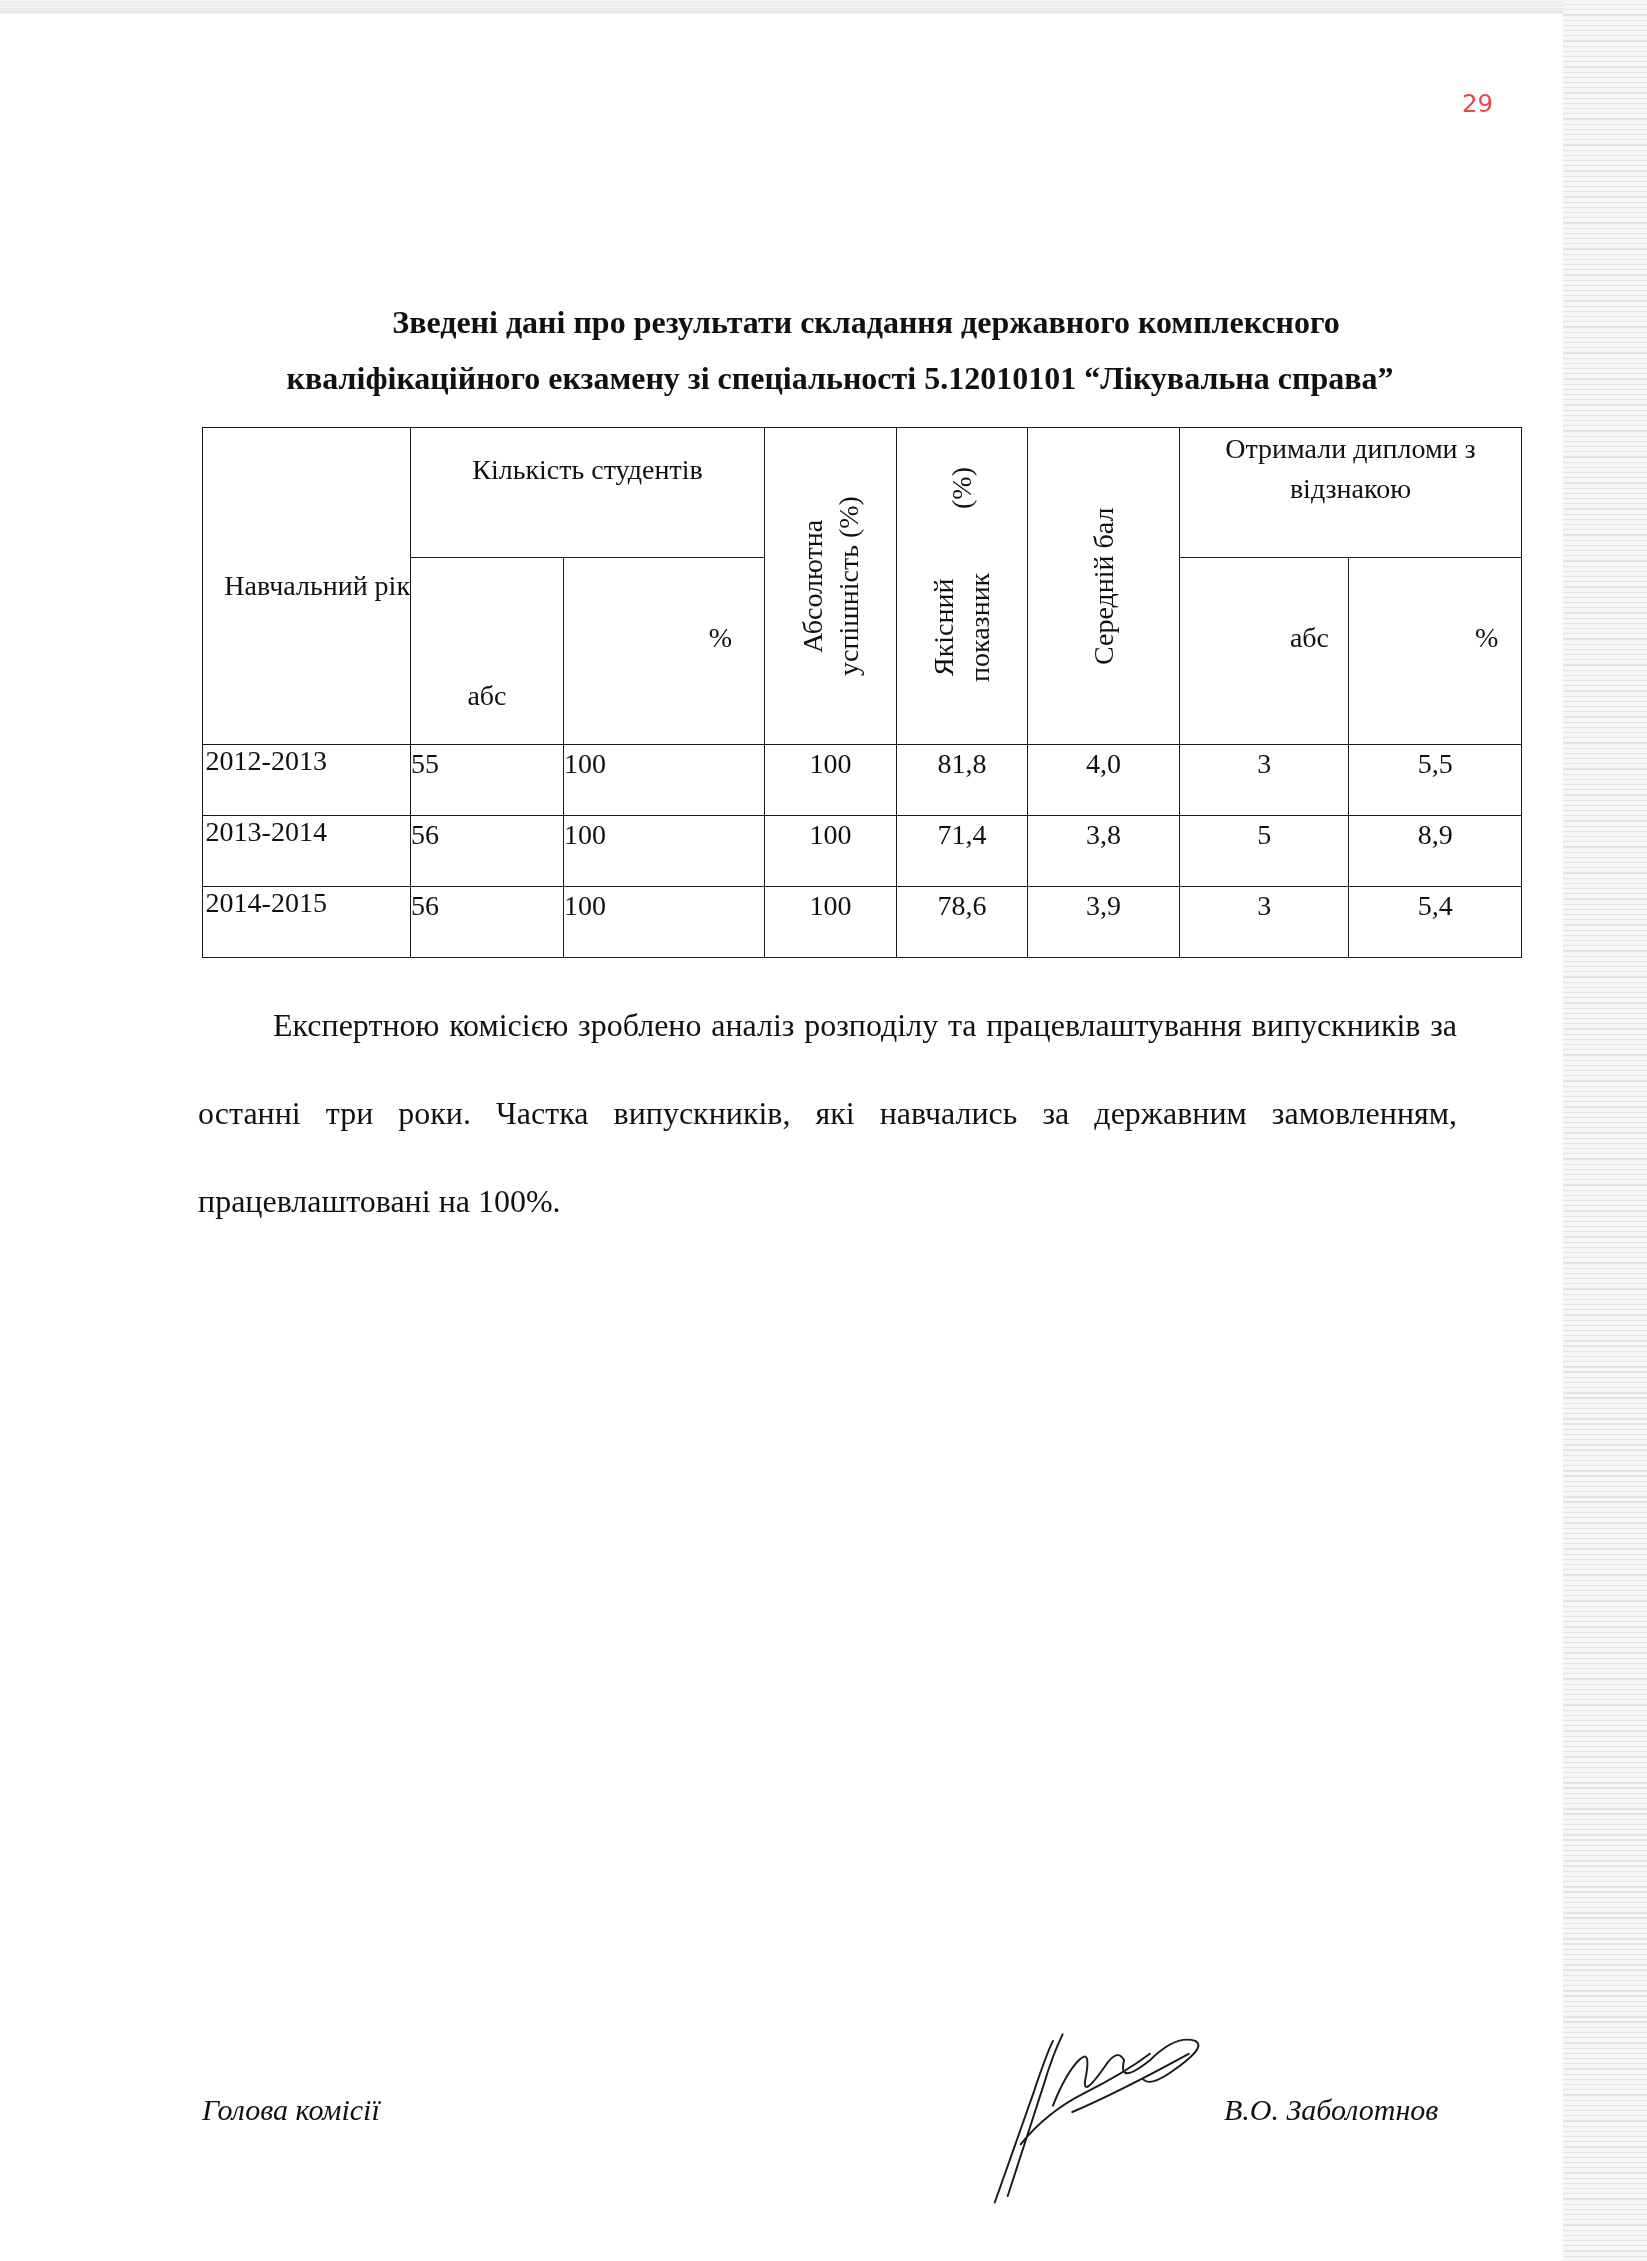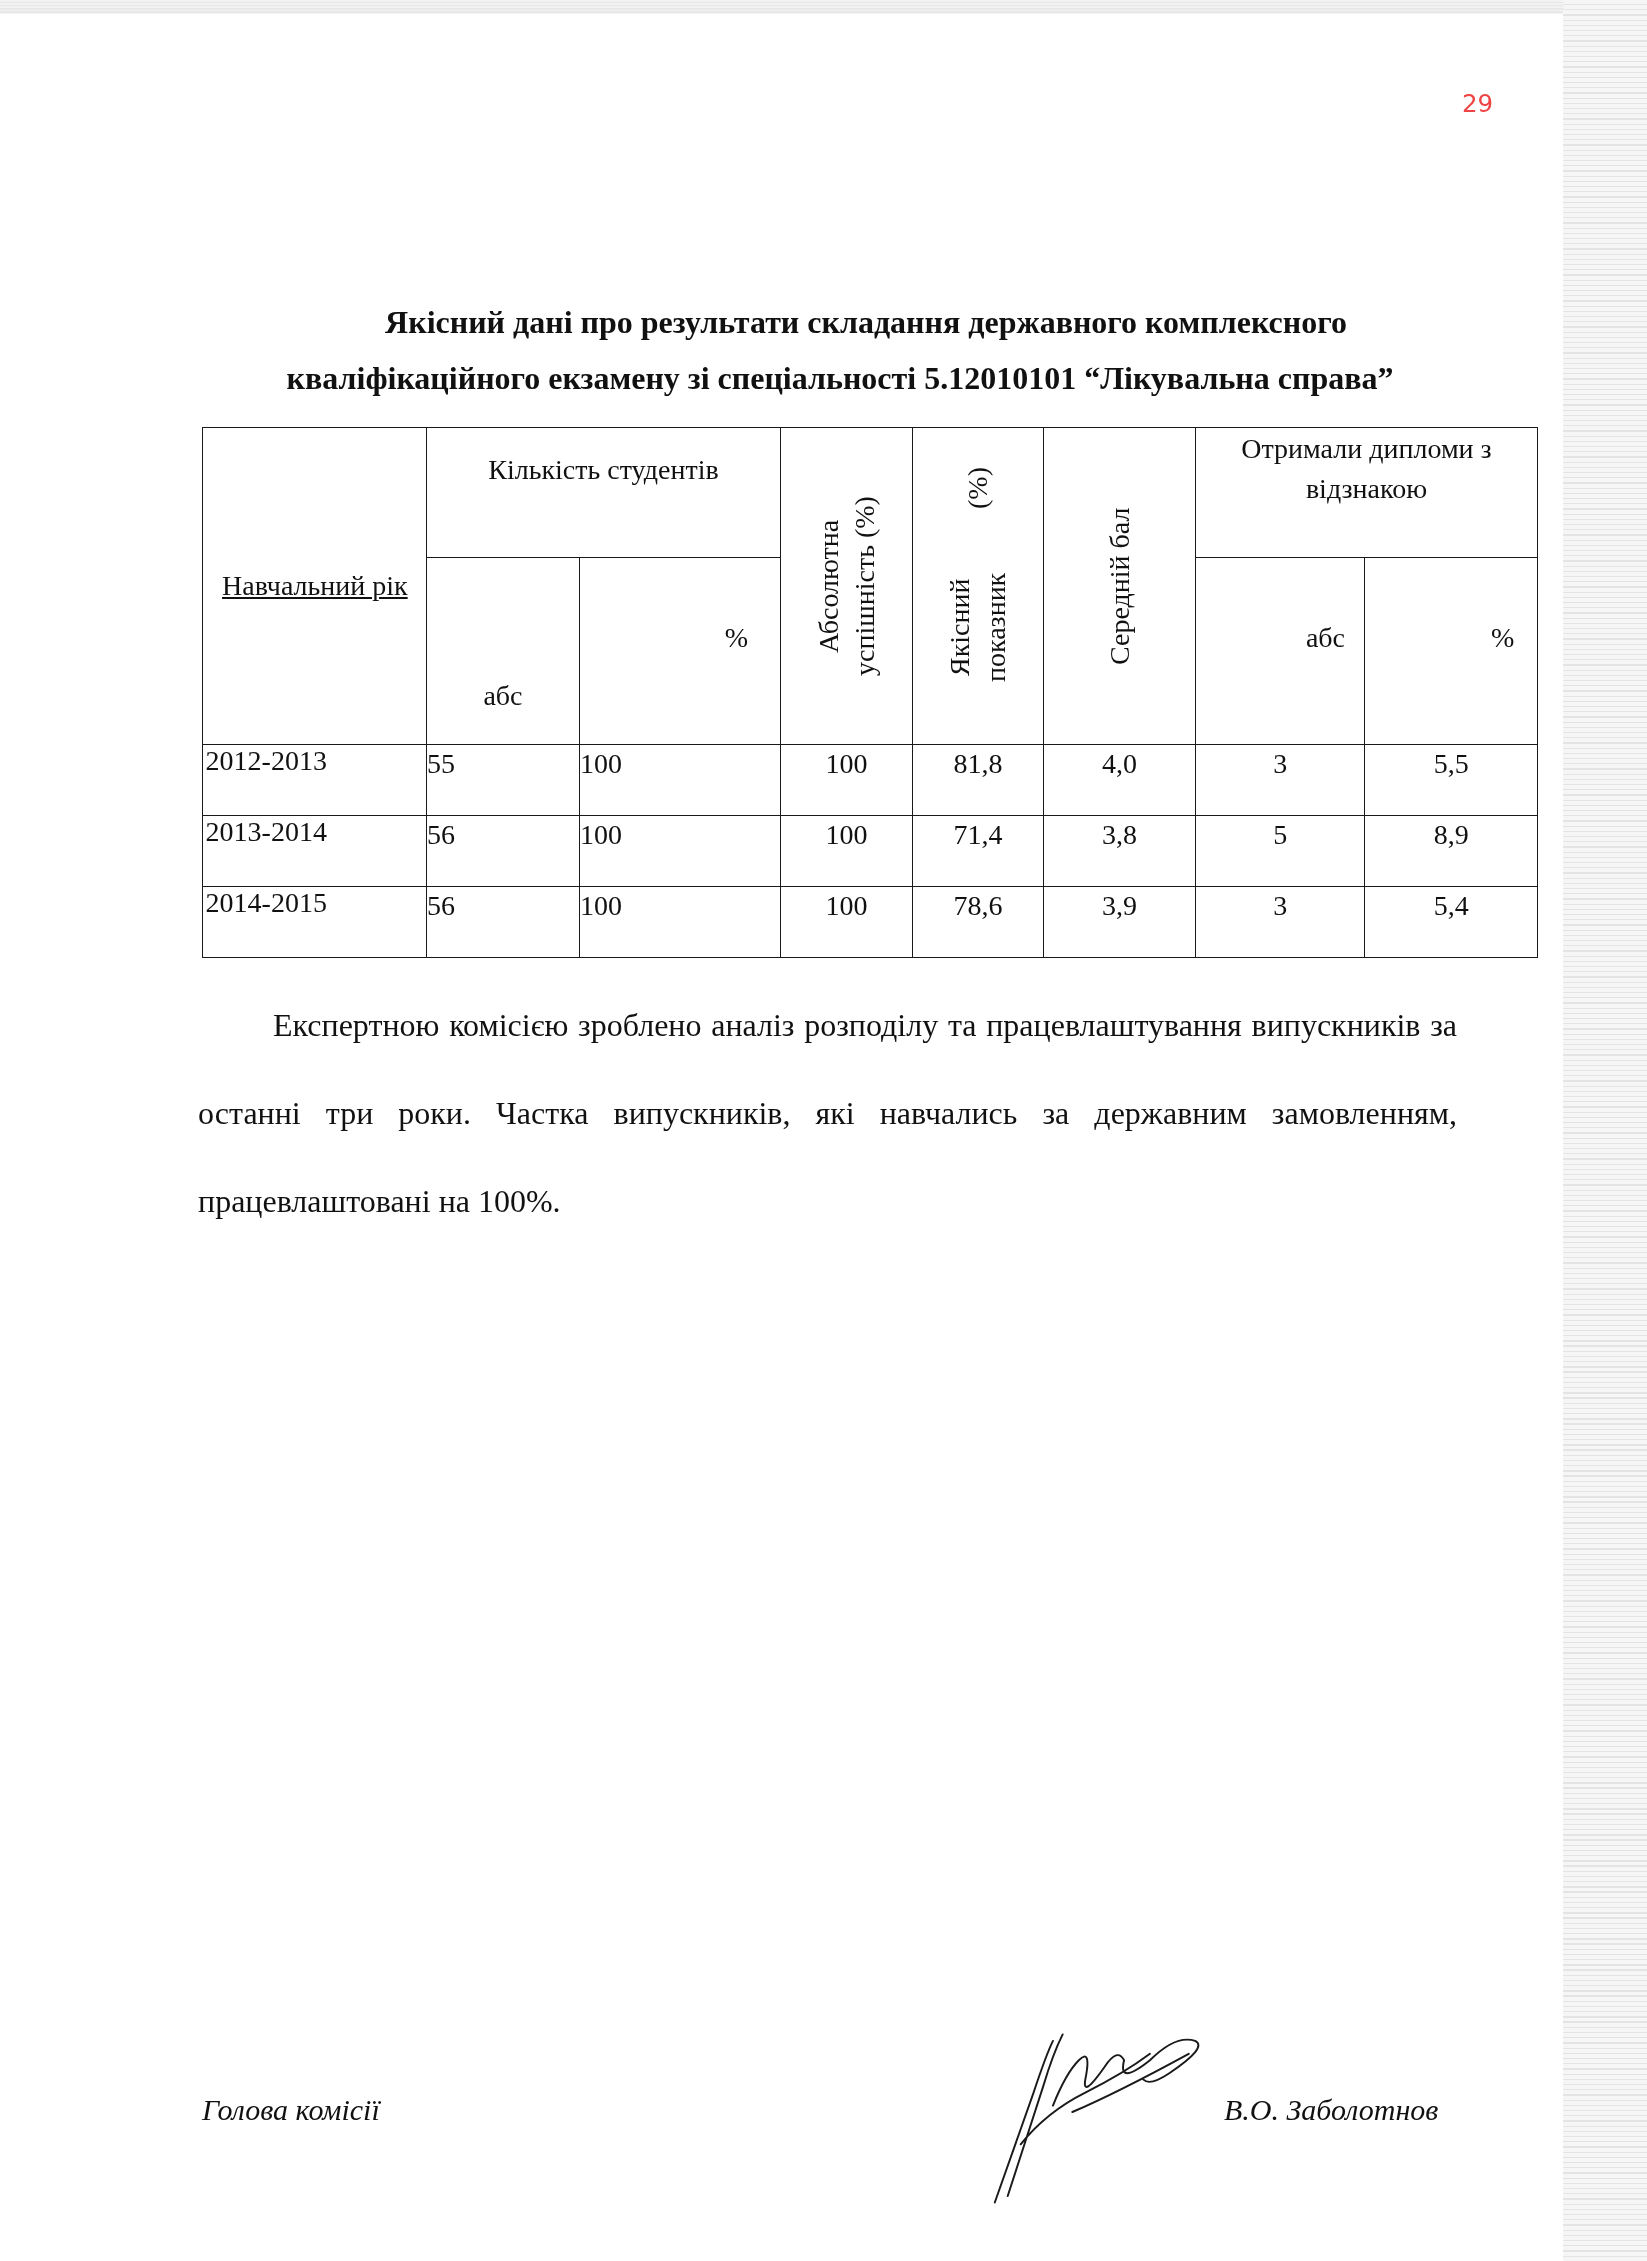--- a/index.html
+++ b/index.html
@@ -56,28 +56,28 @@
 </style>
 </head>
 <body>
 
 <div class="scan-top"></div>
 <div class="scan-edge"></div>
 
 <div class="page-number">29</div>
 
 <div class="title">
-  <span class="l1">Якісний дані про результати складання державного комплексного</span>
+  <span class="l1">Зведені дані про результати складання державного комплексного</span>
   <span class="l2">кваліфікаційного  екзамену зі спеціальності 5.12010101 “Лікувальна справа”</span>
 </div>
 
 <table class="results">
   <tbody>
       <tr>
-    <th class="c0" rowspan="2" style="vertical-align:middle;text-align:left;padding-left:19px;text-decoration:underline;">
+    <th class="c0" rowspan="2" style="vertical-align:middle;text-align:right;padding-left:3px;">
       <span>Навчальний рік</span>
     </th>
     <th colspan="2" class="h-top" style="vertical-align:top;padding-top:26px;margin-left:23px;">
       <span>Кількість студентів</span>
     </th>
     <th class="c3" rowspan="2" style="vertical-align:middle;">
       <div class="vlabel" style="width:84px;">Абсолютна успішність (%)</div>
     </th>
     <th class="c4" rowspan="2" style="vertical-align:middle;">
       <div class="vlabel" style="width:110px;justify-content:space-between;">

